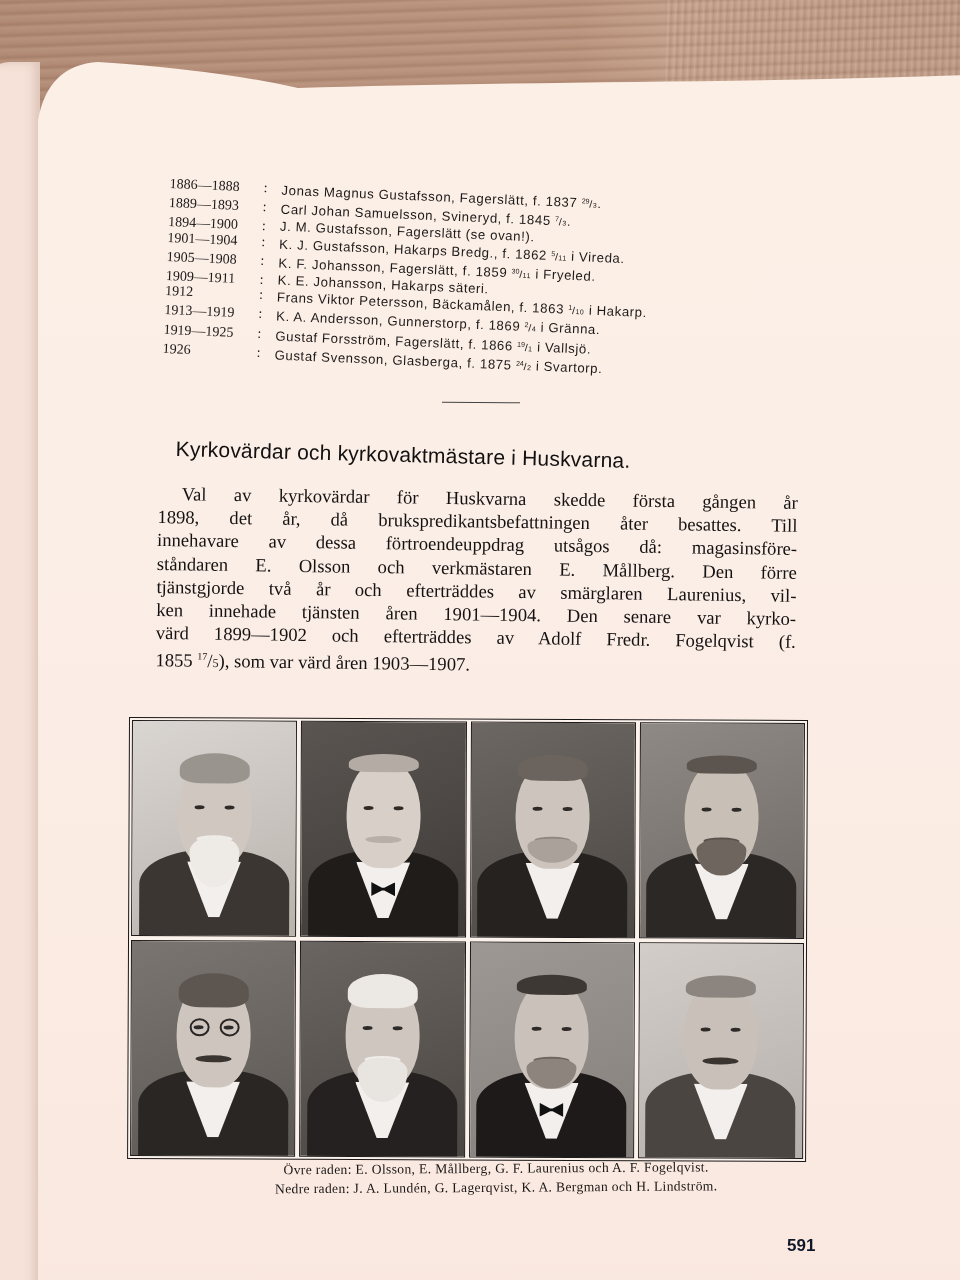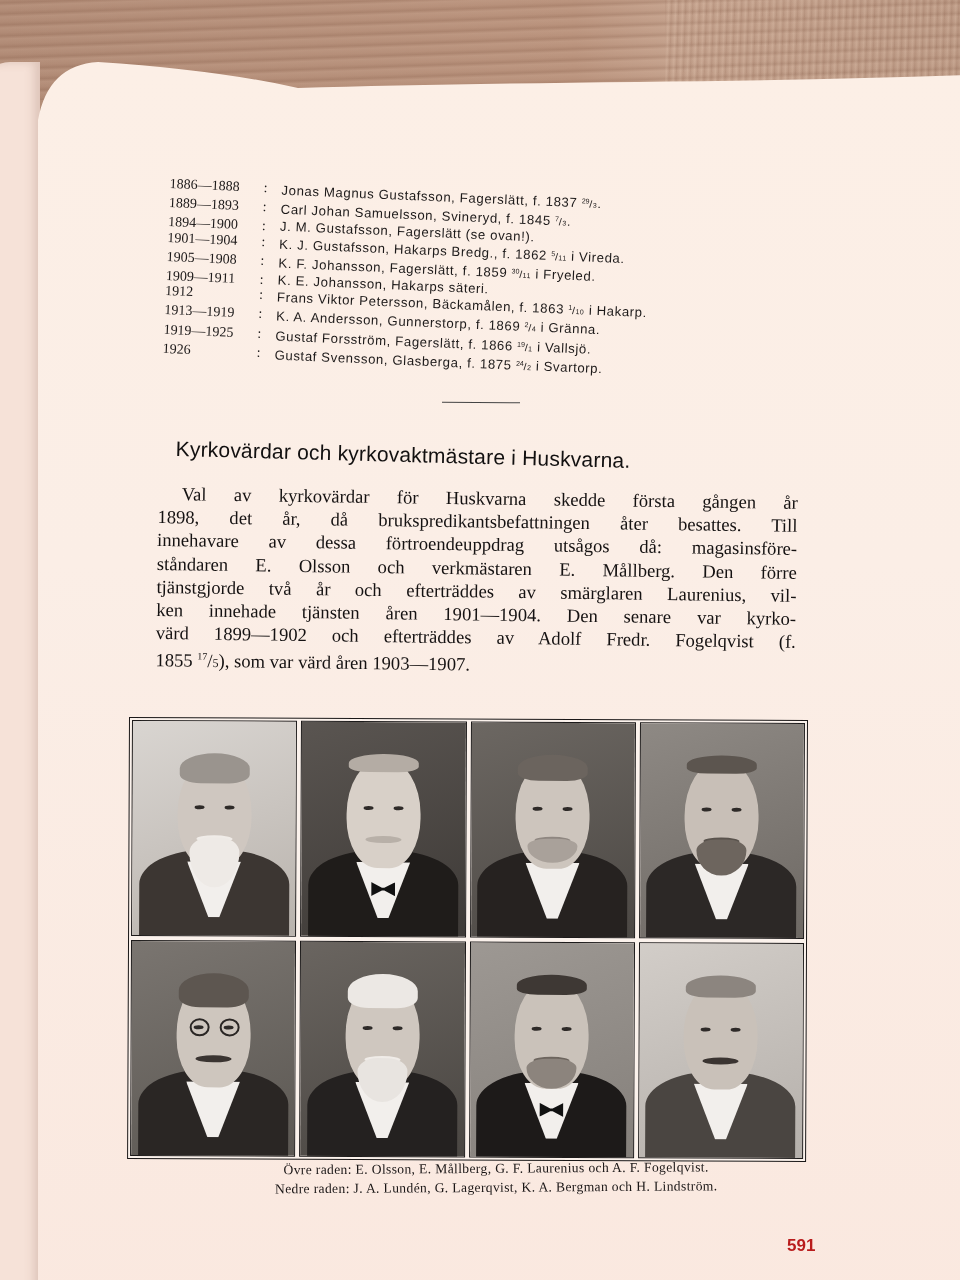--- a/index.html
+++ b/index.html
@@ -128,21 +128,21 @@
     font-family:"Liberation Serif", "DejaVu Serif", serif;
     font-size:13.6px; line-height:19px; letter-spacing:0.35px;
     text-align:center; color:#1a1616;
     transform: rotate(-0.4deg); transform-origin:left top;
   }
   .caption div { white-space:nowrap; }
 
   .page-number {
     position:absolute; left:787px; top:1236px;
     font-family:"Liberation Sans", "DejaVu Sans", sans-serif;
-    font-size:17px; font-weight:bold; color:#b91c1c;
+    font-size:17px; font-weight:bold; color:#0f172a;
   }
 </style>
 </head>
 <body>
 
 <div class="wood"></div>
 <div class="wood-right"></div>
 <div class="left-strip"></div>
 <div class="left-page"></div>
 <div class="page"></div>

